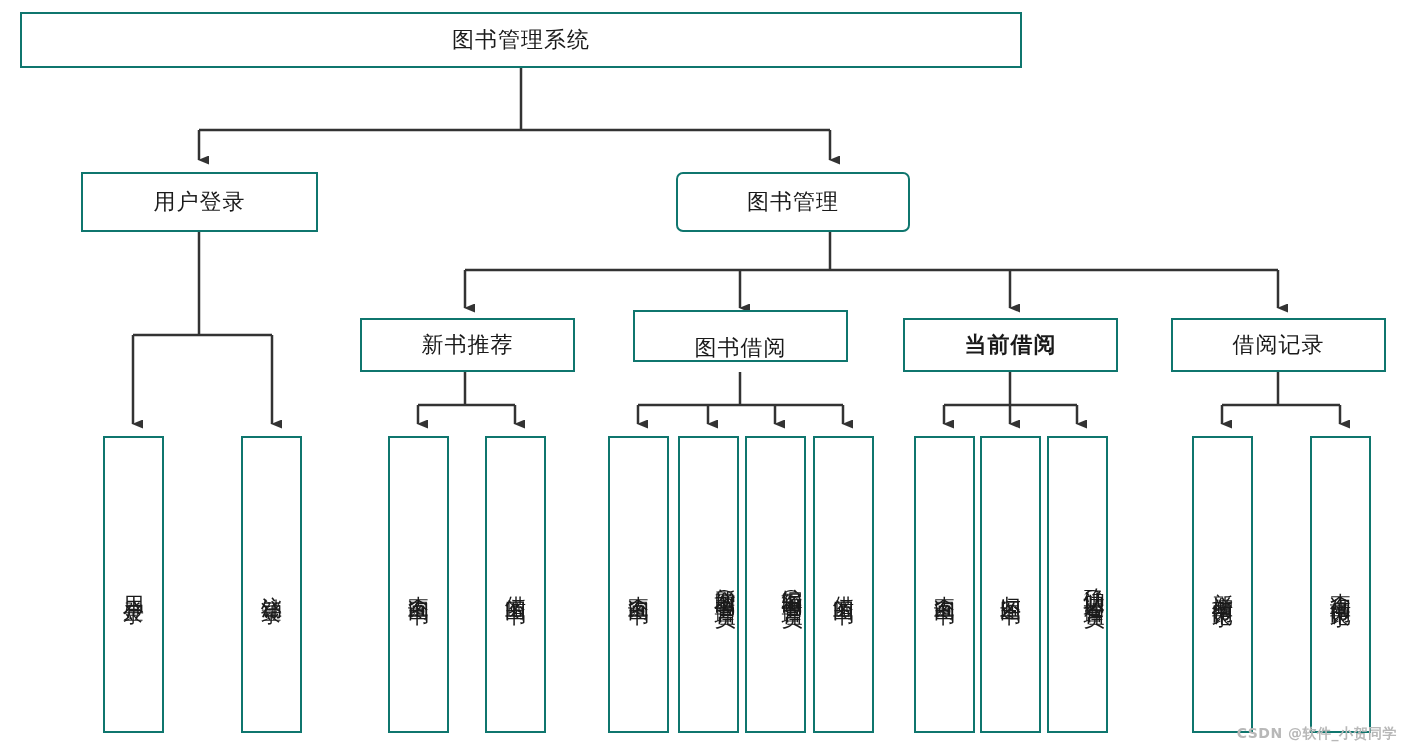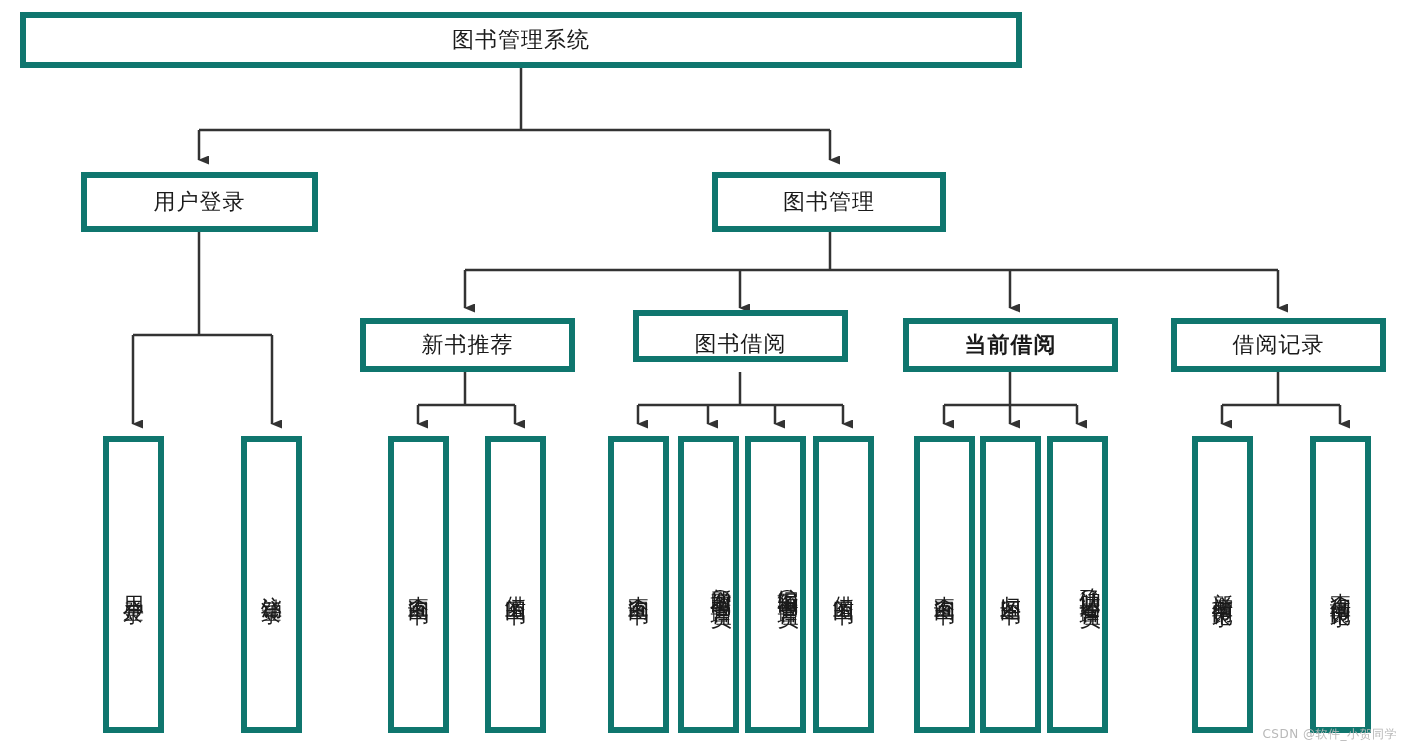--- a/index.html
+++ b/index.html
@@ -22,21 +22,21 @@
     position: absolute;
     left: 0;
     top: 0;
     width: 1405px;
     height: 747px;
   }
   .node {
     position: absolute;
     box-sizing: border-box;
     background: #ffffff;
-    border: 6px solid #0f766e;
+    border: 2px solid #0f766e;
     display: flex;
     align-items: center;
     justify-content: center;
     color: #1a1a1a;
     z-index: 3;
   }
   .node-h {
     font-size: 22px;
     line-height: 1.1;
     letter-spacing: 1px;
@@ -56,25 +56,26 @@
   .node-v.v-center {
     align-items: center;
   }
   .node-label {
     display: block;
   }
   #watermark {
     position: absolute;
     right: 8px;
     bottom: 4px;
-    font-size: 12px;
+    font-size: 14px;
     color: #b8b8b8;
     letter-spacing: 0.5px;
     white-space: nowrap;
     z-index: 5;
+    font-weight: bold;
   }
 </style>
 </head>
 <body>
 
 <div id="diagram-root">
 
   <svg id="diagram-svg" viewBox="0 0 1405 747">
     <defs>
       <marker id="arrowhead" markerWidth="10" markerHeight="11" refX="4.5" refY="10" orient="auto" markerUnits="userSpaceOnUse">
@@ -128,21 +129,21 @@
     </g>
   </svg>
 
   <div class="node node-h" style="left:20px; top:12px; width:1002px; height:56px;">
     <span class="node-label">图书管理系统</span>
   </div>
 
   <div class="node node-h" style="left:81px; top:172px; width:237px; height:60px;">
     <span class="node-label">用户登录</span>
   </div>
-  <div class="node node-h" style="left:712px; top:172px; width:234px; height:60px;">
+  <div class="node node-h" style="left:676px; top:172px; width:234px; height:60px;border-radius:7px;">
     <span class="node-label">图书管理</span>
   </div>
 
   <div class="node node-h" style="left:360px; top:318px; width:215px; height:54px;font-family:Liberation Serif, serif;">
     <span class="node-label">新书推荐</span>
   </div>
   <div class="node node-h" style="left:633px; top:310px; width:215px; height:52px;align-items:flex-end;">
     <span class="node-label">图书借阅</span>
   </div>
   <div class="node node-h" style="left:903px; top:318px; width:215px; height:54px;font-weight:bold;">

